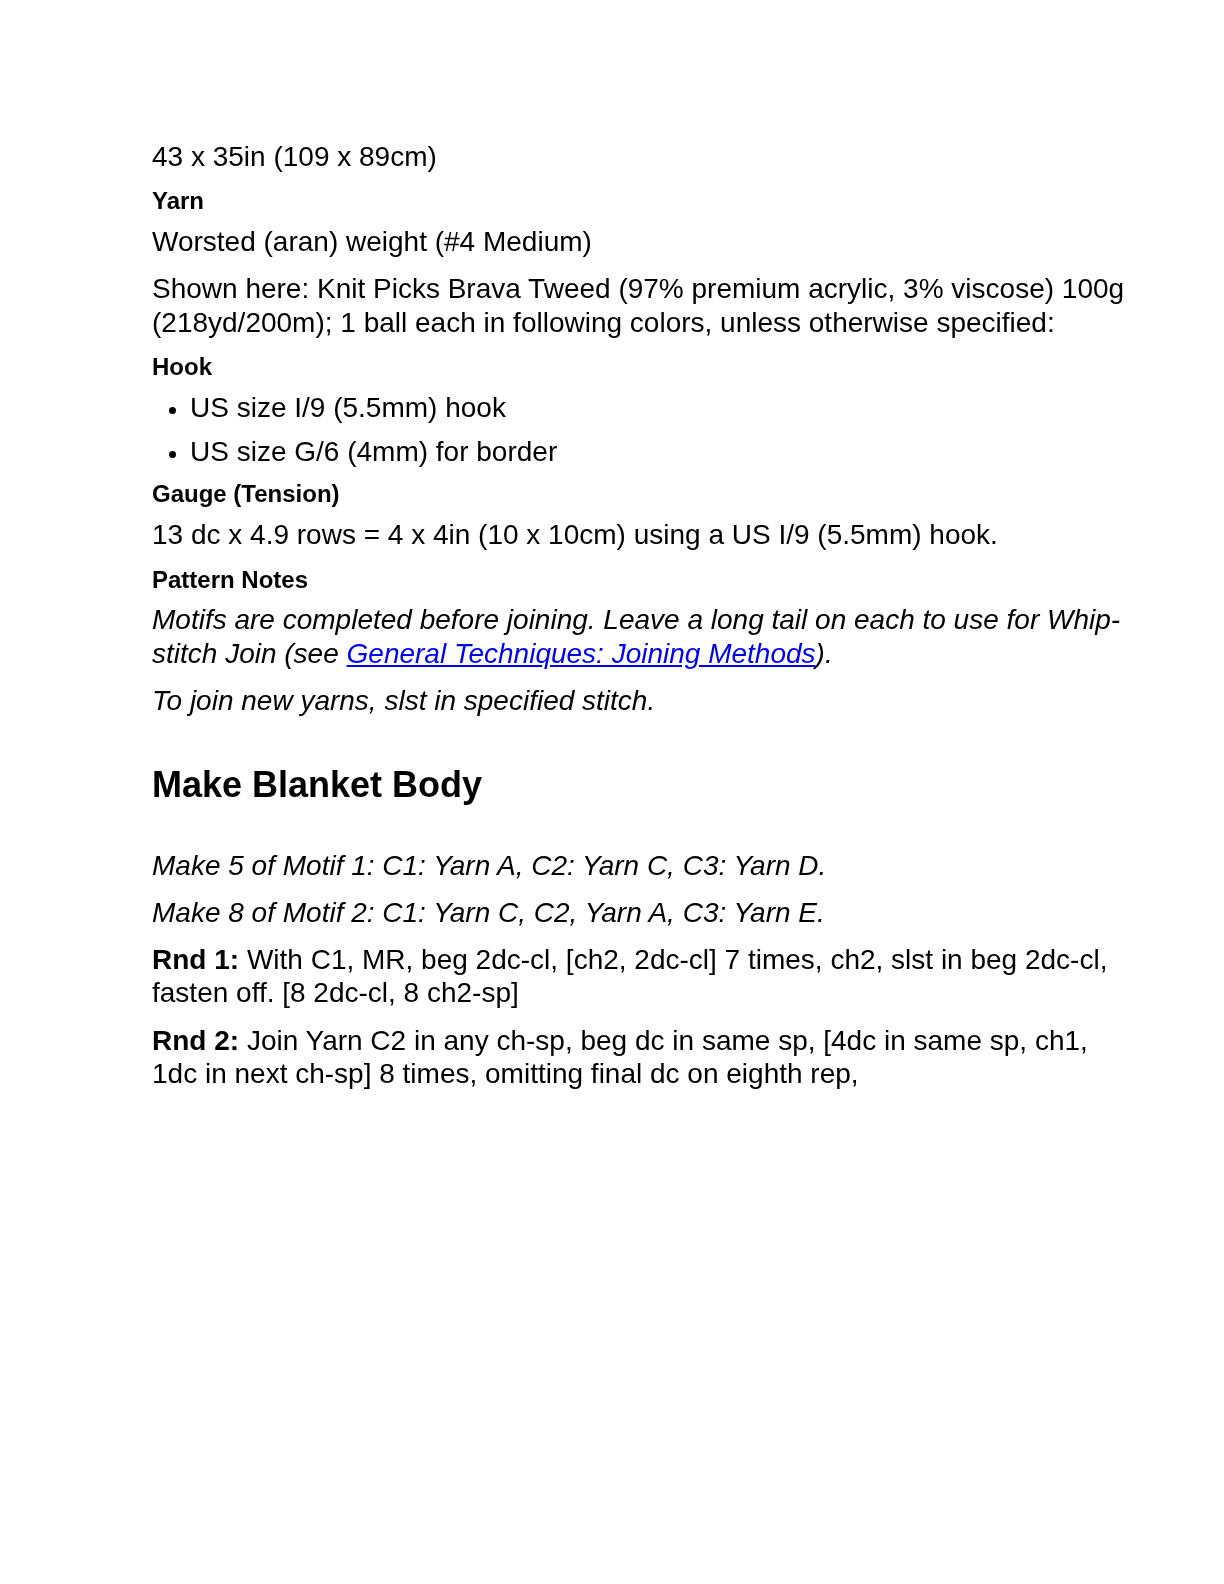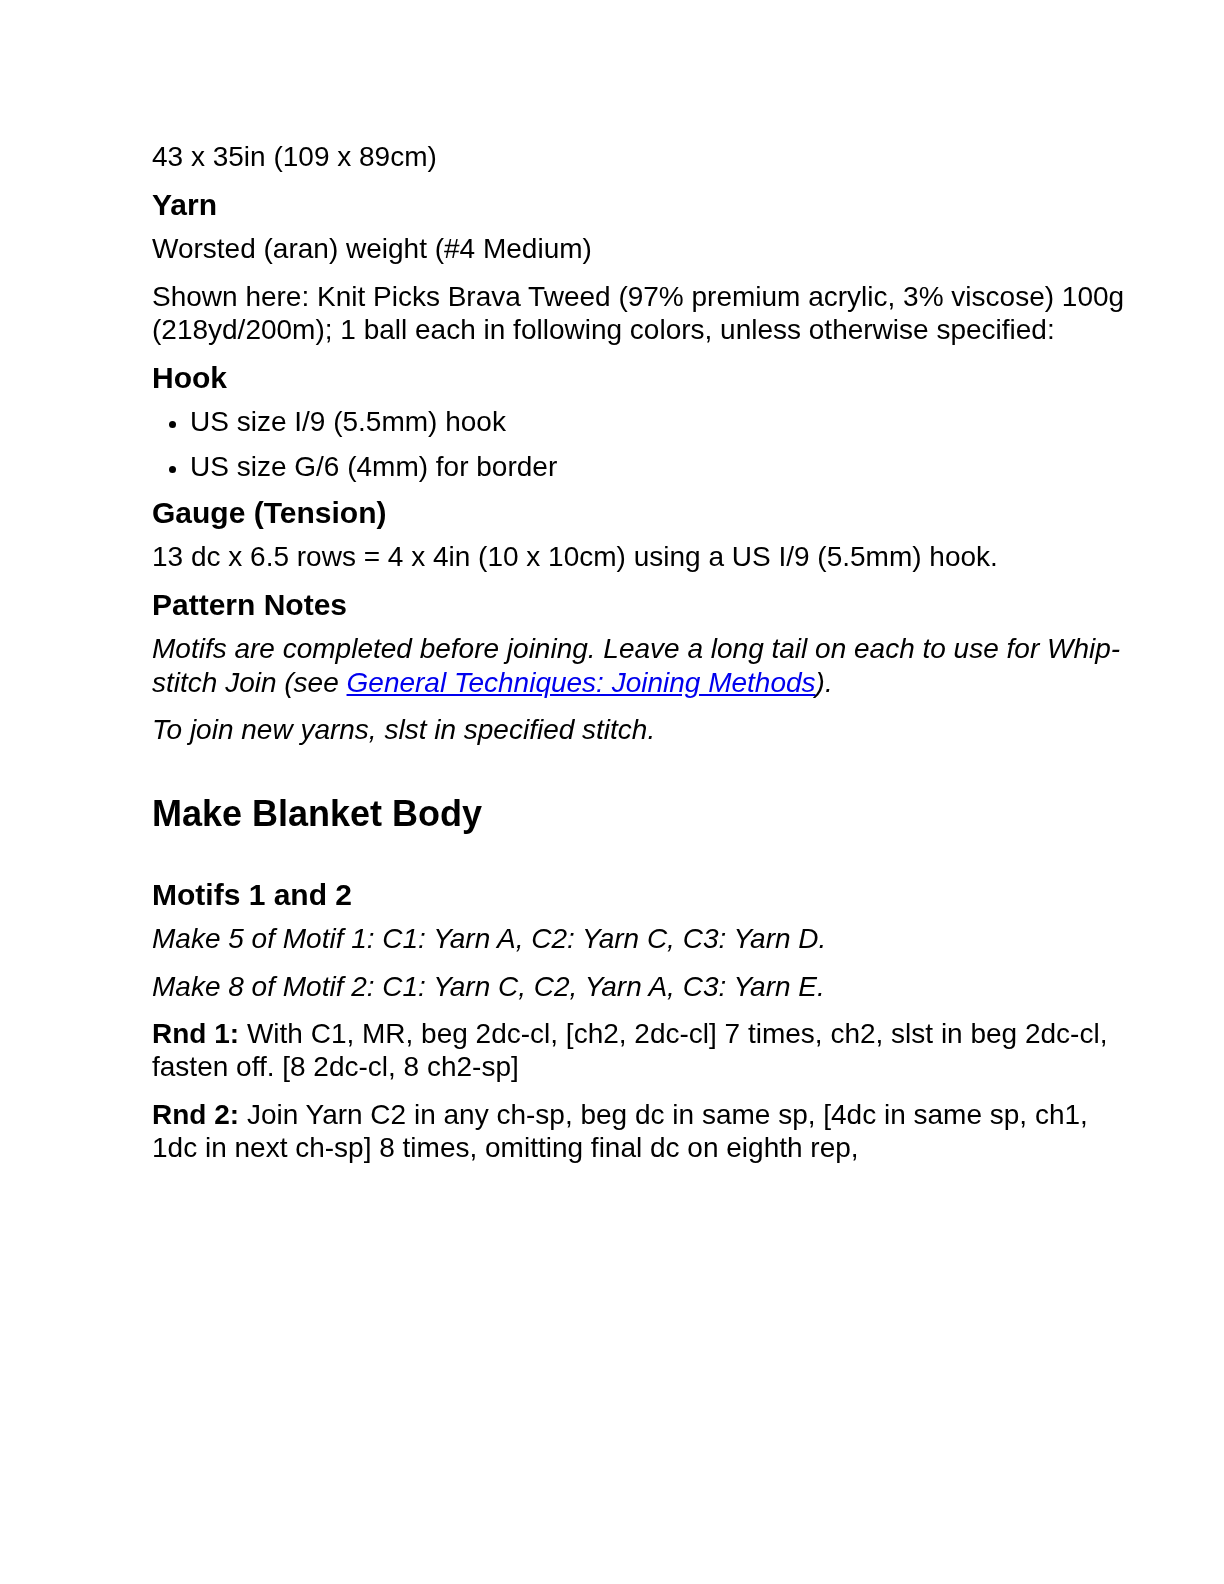--- a/index.html
+++ b/index.html
@@ -17,21 +17,21 @@
     height: 1584px;
     padding: 140px 84px 0 152px;
     overflow: hidden;
   }
   .body-text, .page p, .page li {
     font-size: 28px;
     line-height: 1.19;
   }
   .page p { margin: 0 0 14px 0; }
   h3 {
-    font-size: 30px;
+    font-size: 24px;
     line-height: 1.2;
     font-weight: bold;
     margin: 12px 0 9px 0;
   }
   h1 {
     font-size: 36px;
     line-height: 1.2;
     font-weight: bold;
     margin: 46px 0 42px 0;
   }
@@ -62,29 +62,28 @@
   <p>Shown here: Knit Picks Brava Tweed (97% premium acrylic, 3% viscose) 100g (218yd/200m); 1 ball each in following colors, unless otherwise specified:</p>
 
 
   <h3>Hook</h3>
   <ul>
     <li>US size I/9 (5.5mm) hook</li>
     <li>US size G/6 (4mm) for border</li>
   </ul>
 
   <h3>Gauge (Tension)</h3>
-  <p>13 dc x 6.5 rows = 4 x 4in (10 x 10cm) using a US I/9 (5.5mm) hook.</p>
+  <p>13 dc x 4.9 rows = 4 x 4in (10 x 10cm) using a US I/9 (5.5mm) hook.</p>
 
   <h3>Pattern Notes</h3>
   <p class="italic"><span>Motifs are completed before joining. Leave a long tail on each to use for Whip-stitch Join (see </span><a class="doc-link">General Techniques: Joining Methods</a><span>).</span></p>
   <p class="italic">To join new yarns, slst in specified stitch.</p>
 
   <h1>Make Blanket Body</h1>
 
-  <h3>Motifs 1 and 2</h3>
   <p class="italic">Make 5 of Motif 1: C1: Yarn A, C2: Yarn C, C3: Yarn D.</p>
   <p class="italic">Make 8 of Motif 2: C1: Yarn C, C2, Yarn A, C3: Yarn E.</p>
 
   <p><strong>Rnd 1:</strong><span> With C1, MR, beg 2dc-cl, [ch2, 2dc-cl] 7 times, ch2, slst in beg 2dc-cl, fasten off. [8 2dc-cl, 8 ch2-sp]</span></p>
 
   <p><strong>Rnd 2:</strong><span> Join Yarn C2 in any ch-sp, beg dc in same sp, [4dc in same sp, ch1, 1dc in next ch-sp] 8 times, omitting final dc on eighth rep,</span></p>
 
 </div>
 
 </body></html>

